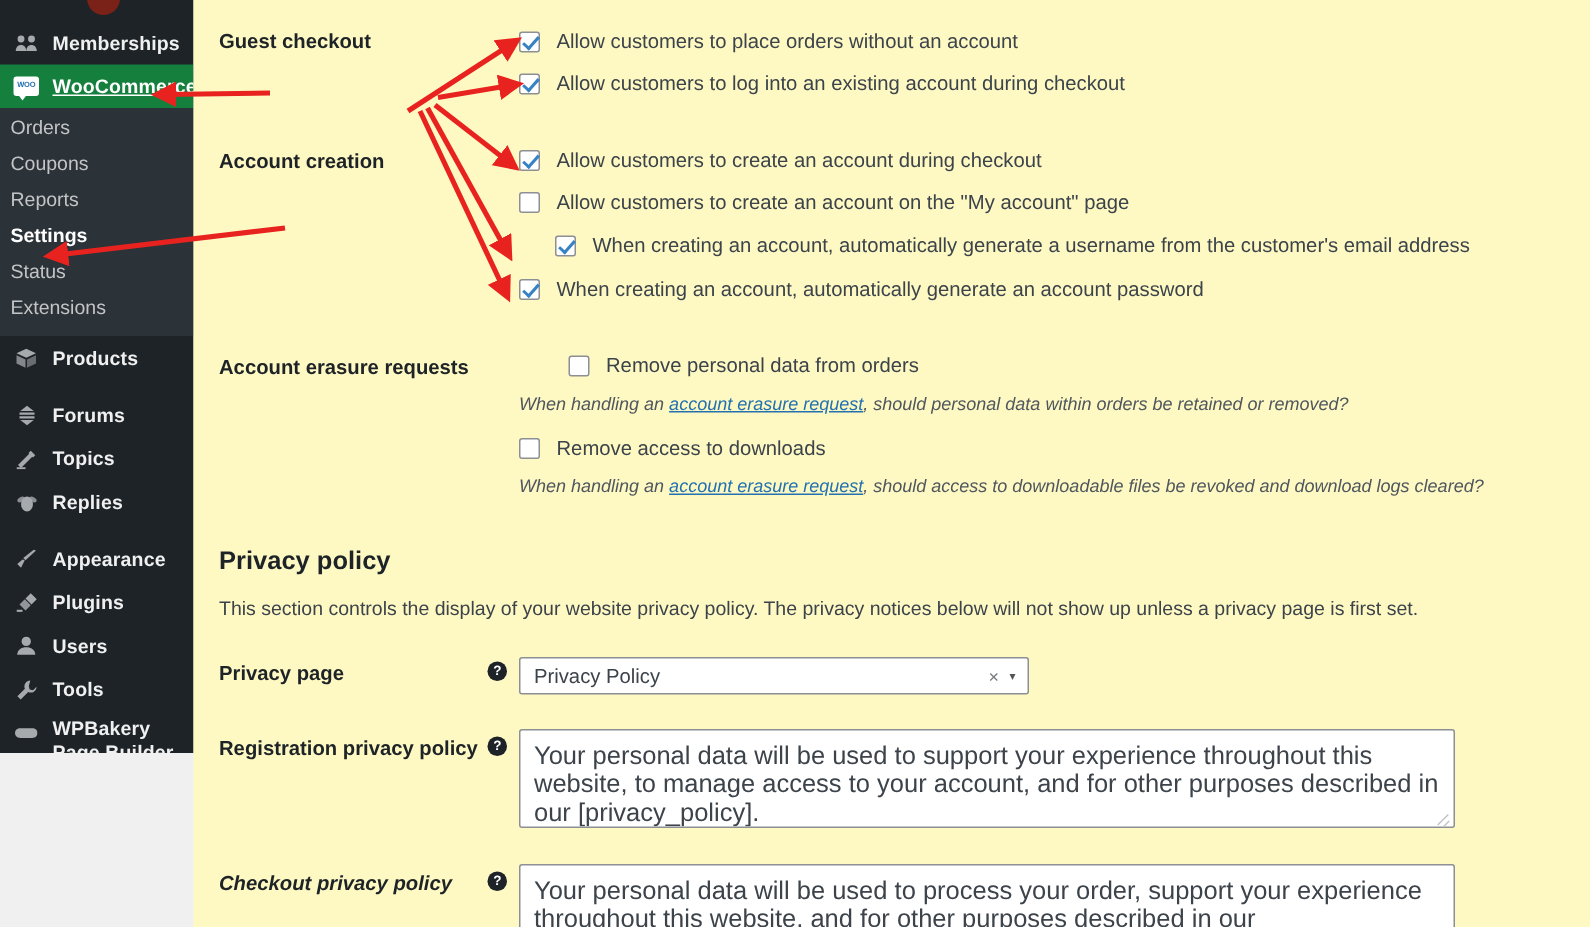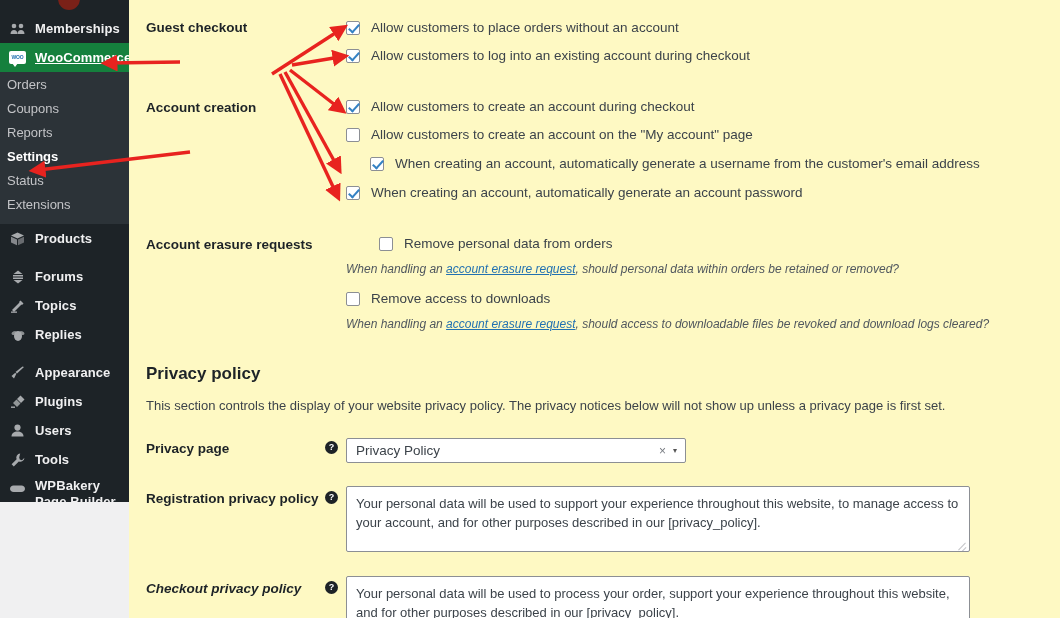--- a/index.html
+++ b/index.html
@@ -163,21 +163,21 @@
     font-size: 8px; color: #555;
     padding-right: 8px;
   }
 
   .textarea-box {
     position: absolute;
     background: #fff;
     border: 1px solid #8c8f94;
     border-radius: 2px;
     padding: 7px 9px;
-    font-size: 13px; color: #3c434a;
+    font-size: 17px; color: #3c434a;
     line-height: 19px;
     overflow: hidden;
   }
   .ta-handle {
     position: absolute; right: 2px; bottom: 1px;
     width: 11px; height: 11px;
     pointer-events: none;
   }
   .ta-handle:before, .ta-handle:after {
     content: ""; position: absolute;

